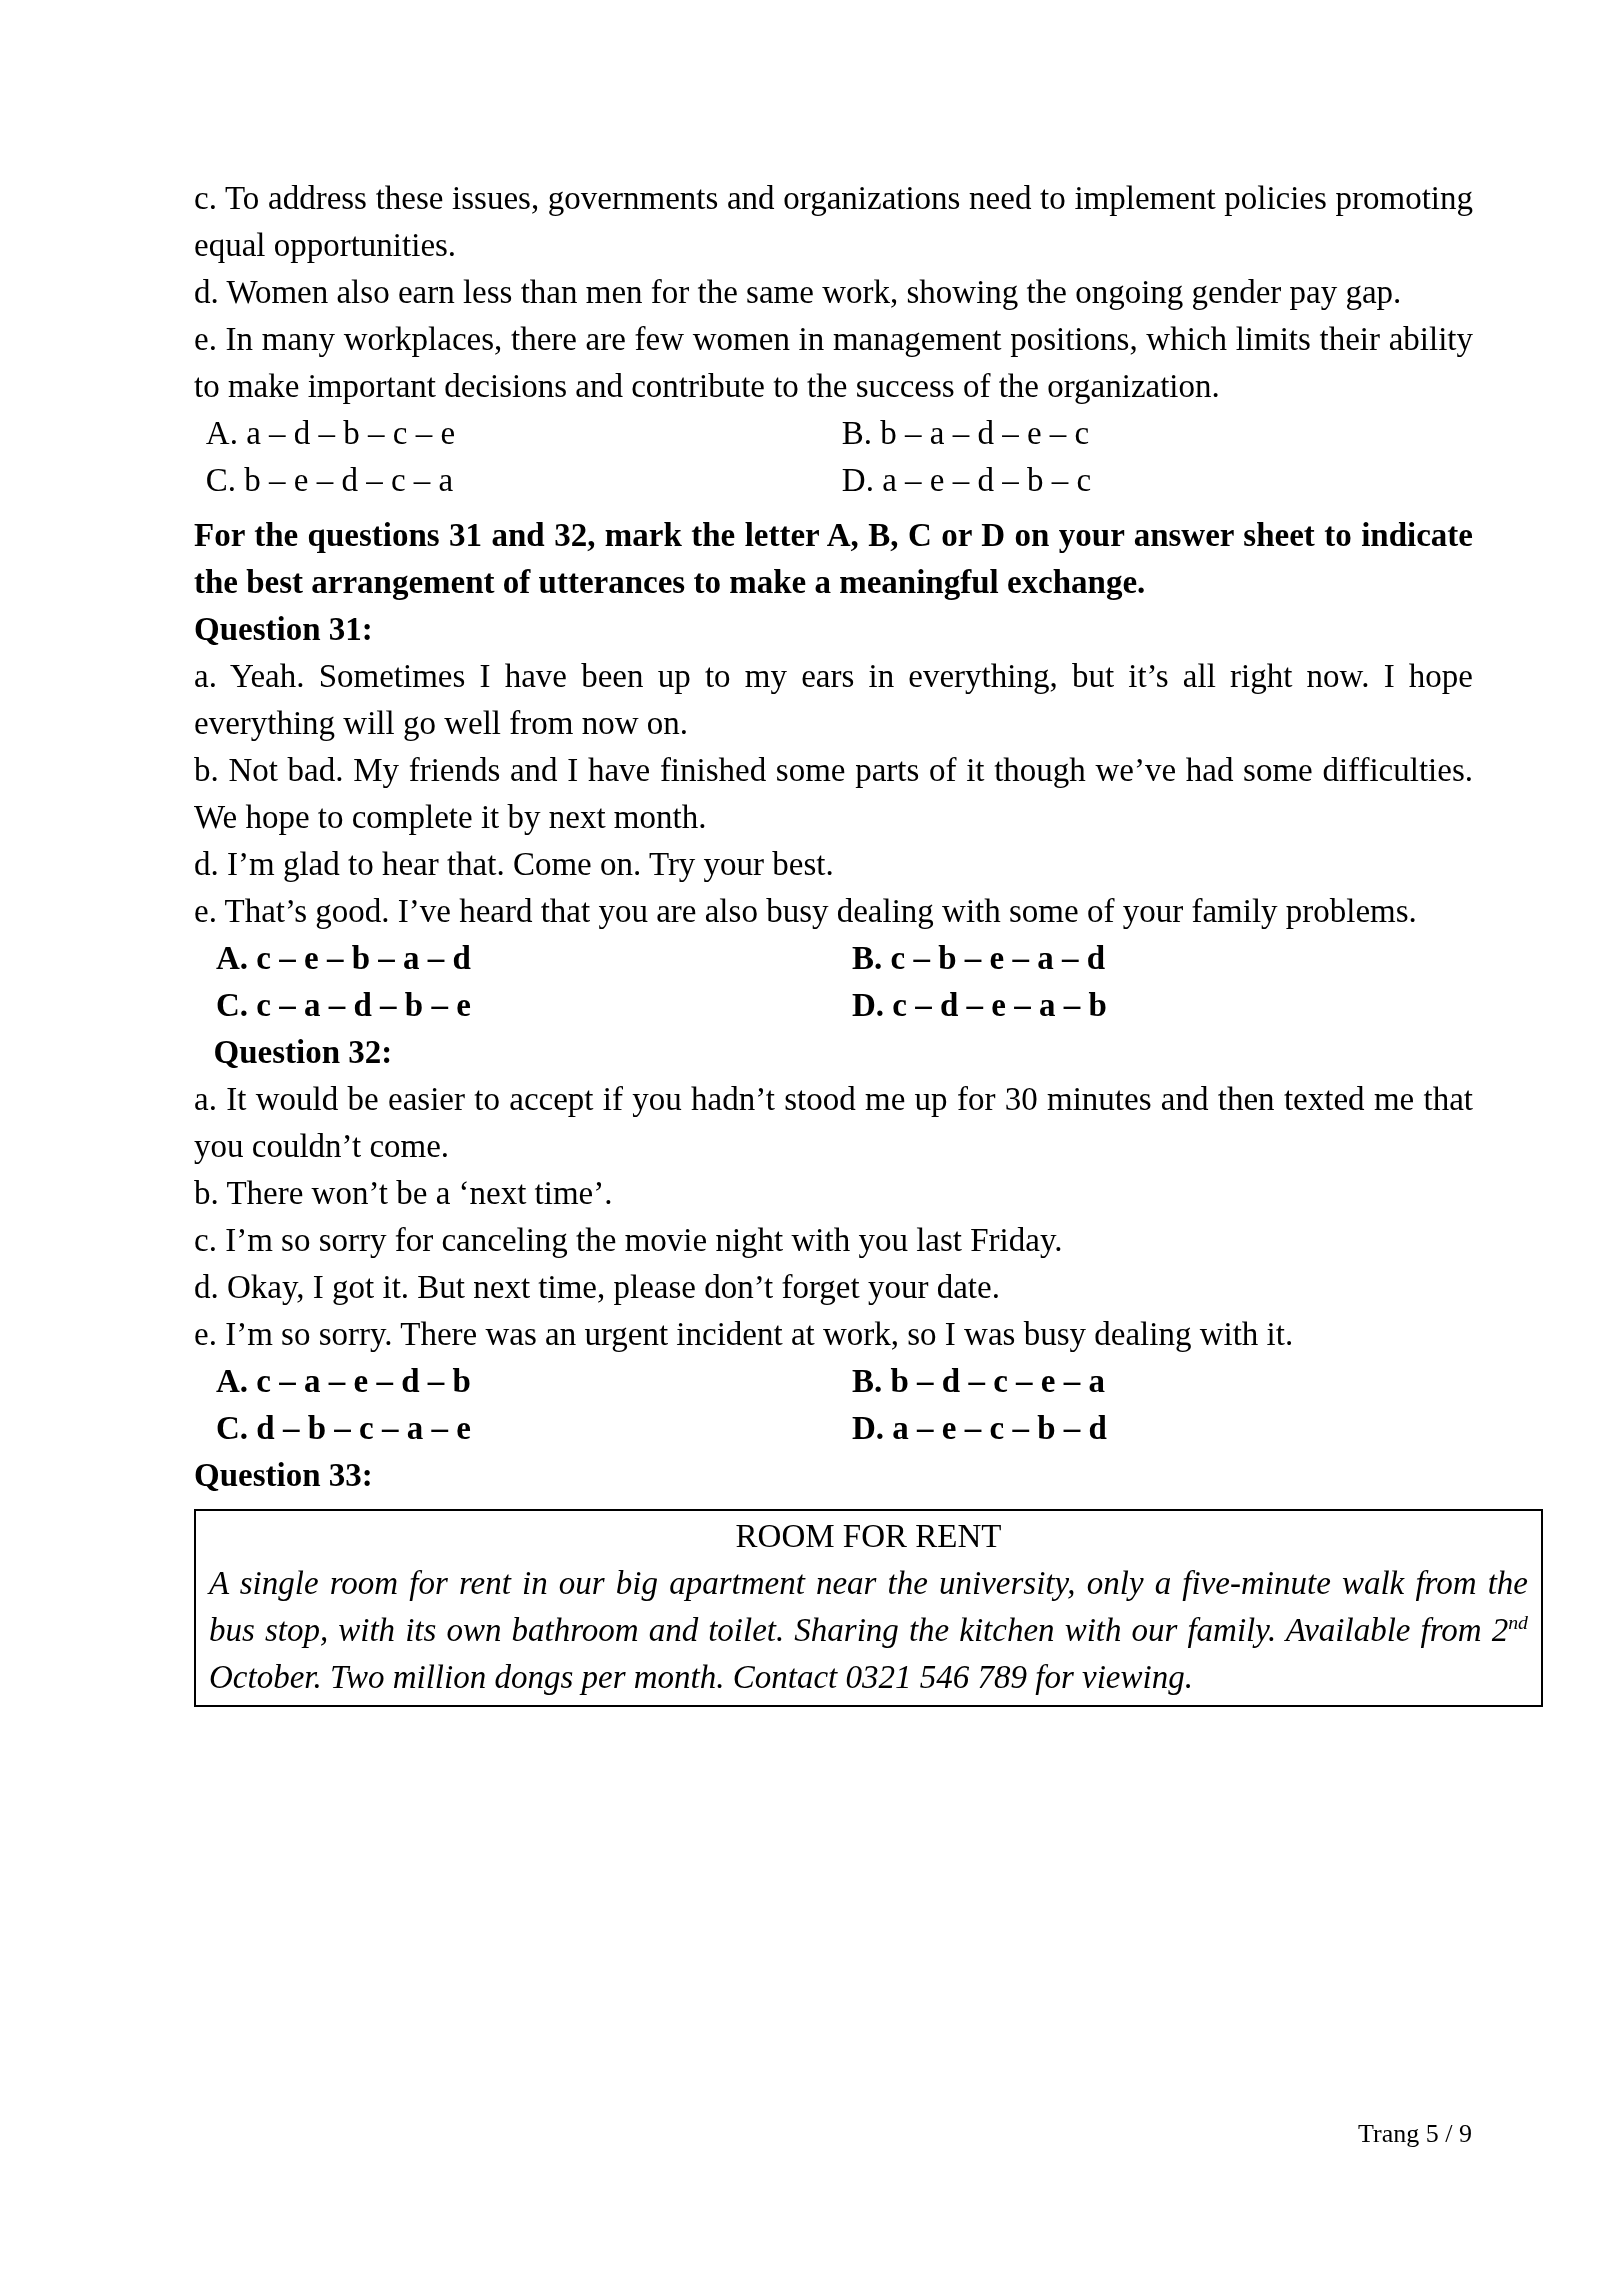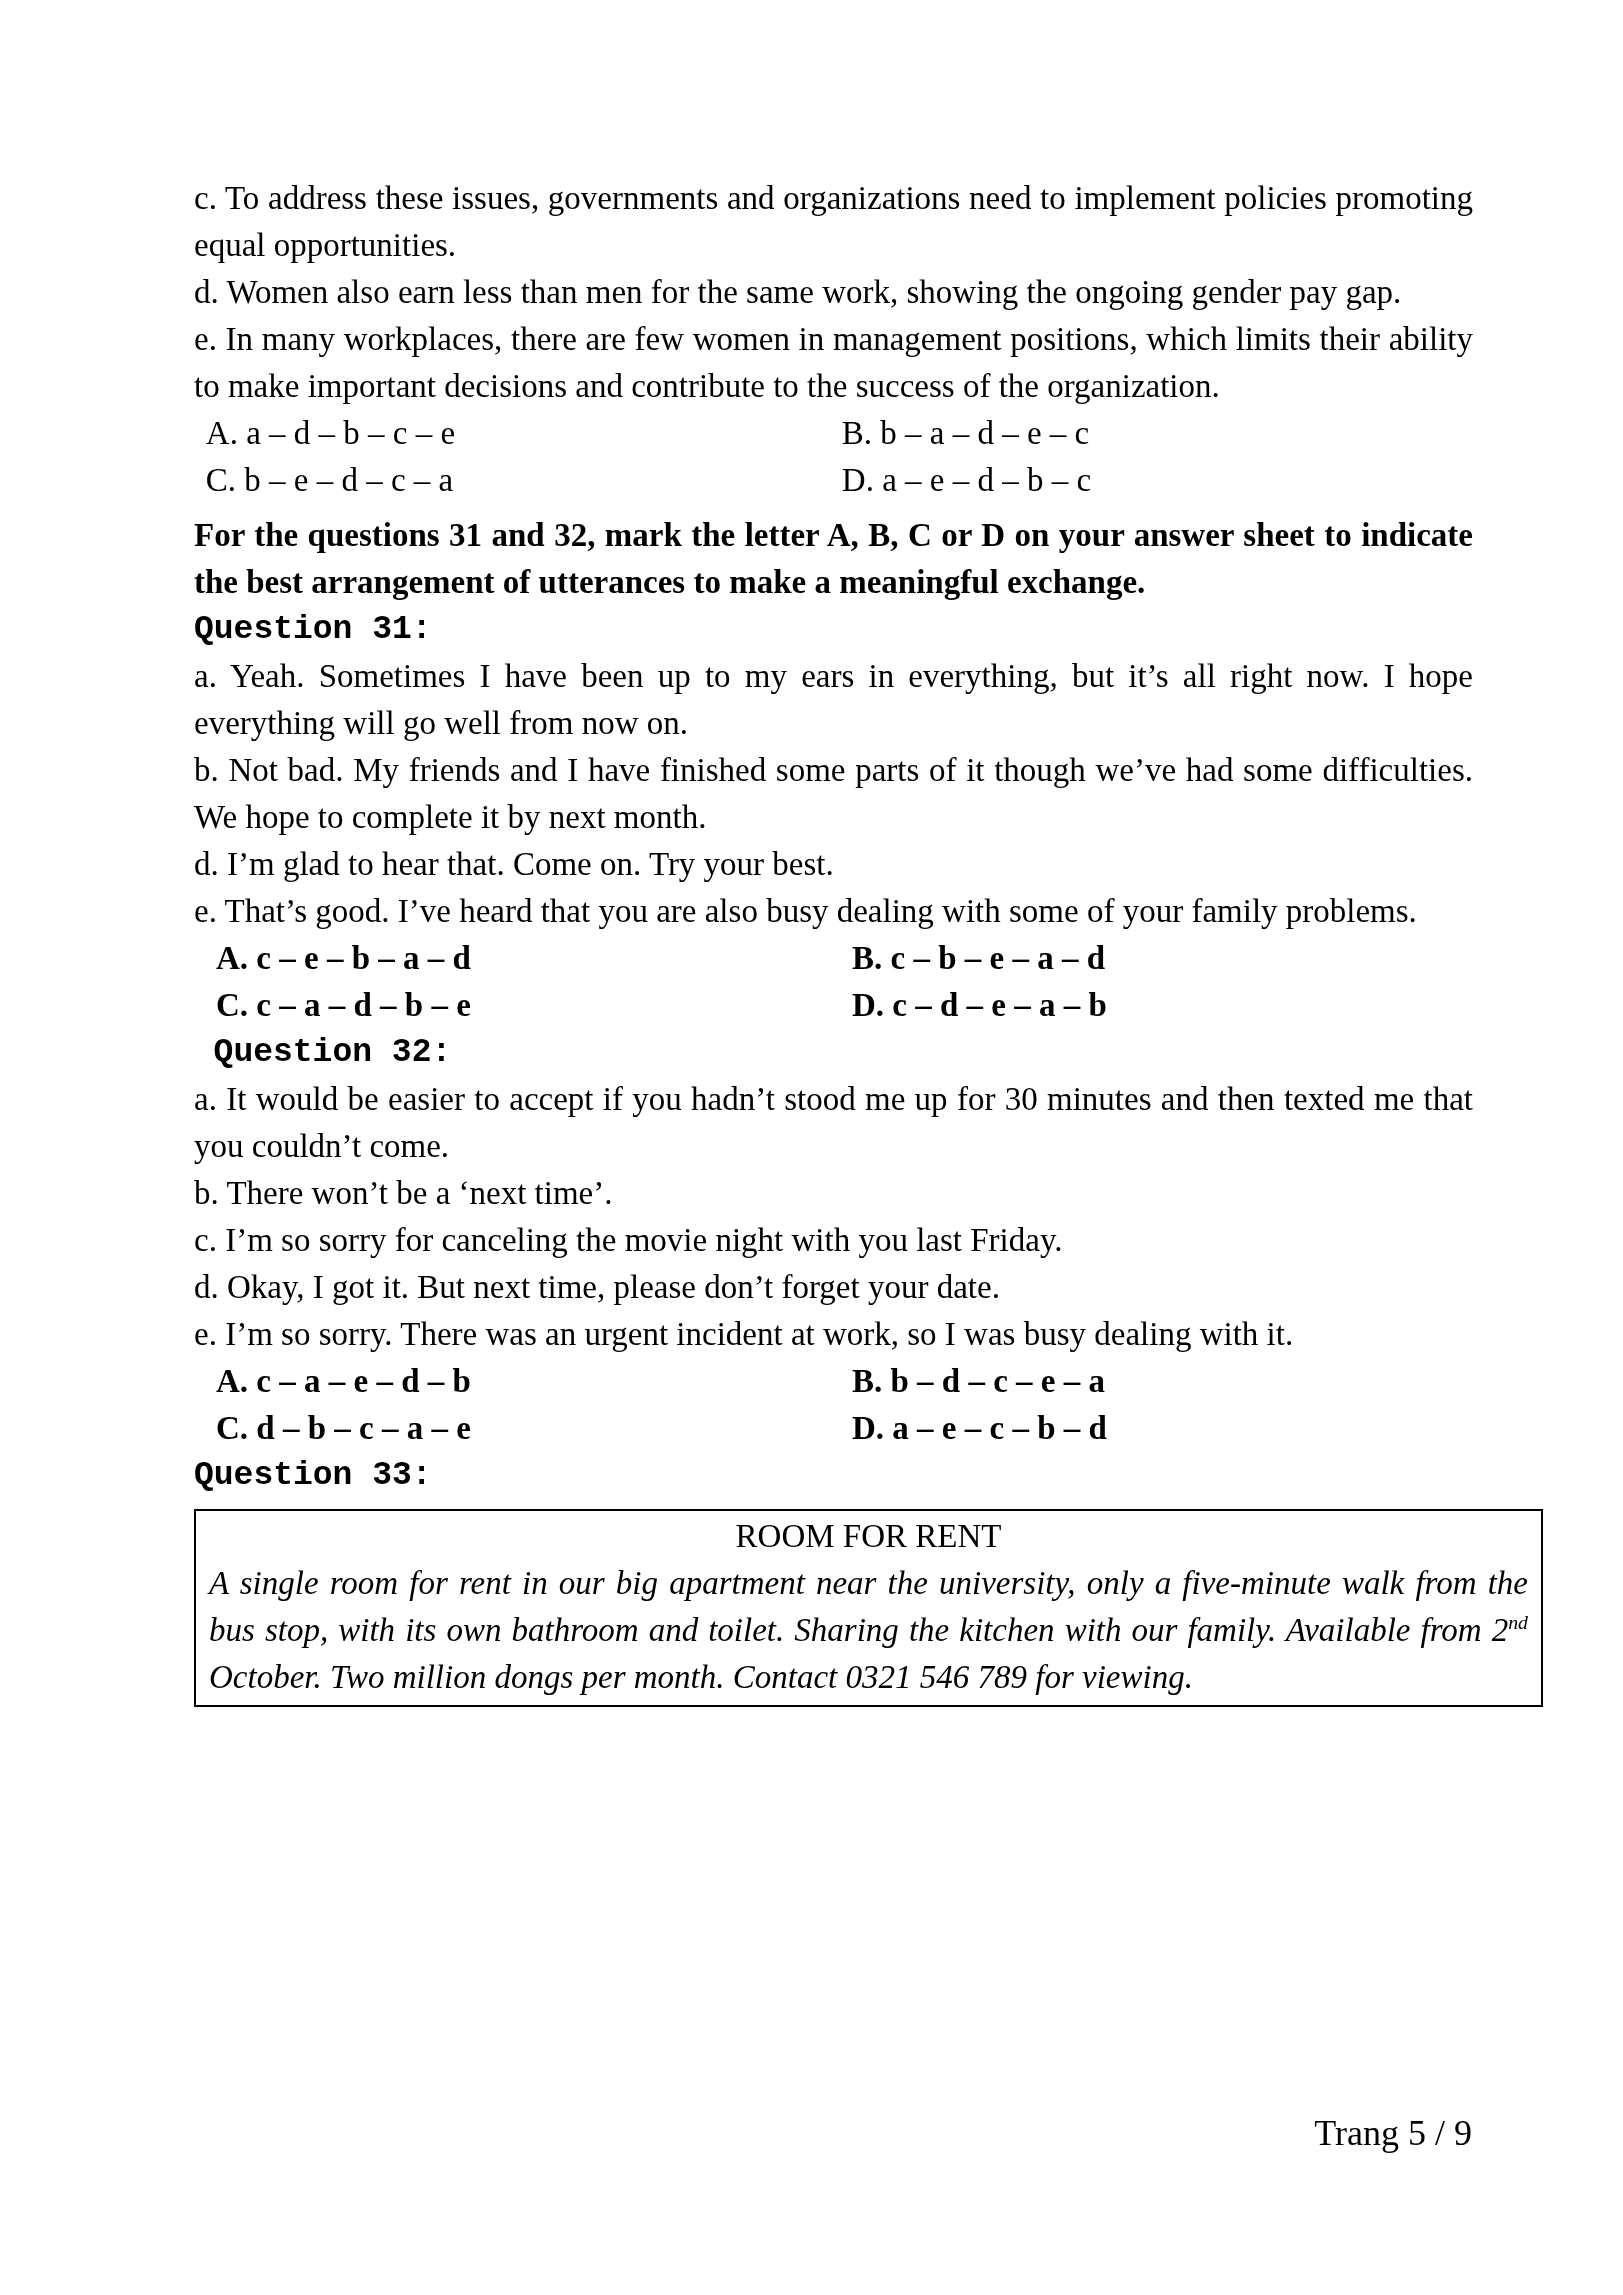--- a/index.html
+++ b/index.html
@@ -11,31 +11,31 @@
     line-height: 47px;
   }
   .page { position: absolute; left: 194px; top: 151px; width: 1279px; margin-top: 24px; }
   .para { margin: 0; text-align: justify; text-align-last: left; }
   .bold { font-weight: bold; }
   .opts { display: grid; grid-template-columns: 636px 643px; margin: 0; }
   .opts.indent { padding-left: 11.8px; }
   .opts.indent2 { padding-left: 22px; font-weight: bold; }
   .opts .opt { white-space: nowrap; }
   .gap-section { margin-top: 7.9px; }
-  .qtitle { font-weight: bold; margin: 0; font-family: Liberation Mono, monospace; }
+  .qtitle { font-weight: bold; margin: 0; }
   .qtitle.indent { padding-left: 19.6px; }
   .box {
     border: 2.6px solid #000; margin-top: 10.5px; padding: 1.3px 13px 3.9px 13px;
     box-sizing: border-box; width: 1349px;
   }
   .box-title { text-align: center; font-size: 33px; margin: 0; }
   .box-body { font-style: italic; margin: 0; text-align: justify; text-align-last: left; }
   sup { font-size: 60%; line-height: 0; vertical-align: super; }
   .after-box { margin-top: 9.2px; }
-  .footer { position: absolute; right: 151px; top: 2110px; font-size: 36px; }
+  .footer { position: absolute; right: 151px; top: 2110px; font-size: 26px; }
 </style>
 </head>
 <body>
 
 <div class="page">
 
   <div>
     <p class="para"><span>c.</span> <span>To address these issues, governments and organizations need to implement policies promoting equal opportunities.</span></p>
     <p class="para"><span>d.</span> <span>Women also earn less than men for the same work, showing the ongoing gender pay gap.</span></p>
     <p class="para"><span>e.</span> <span>In many workplaces, there are few women in management positions, which limits their ability to make important decisions and contribute to the success of the organization.</span></p>

